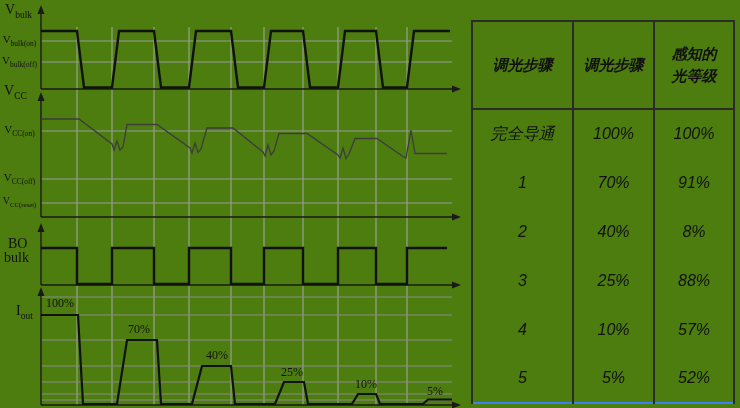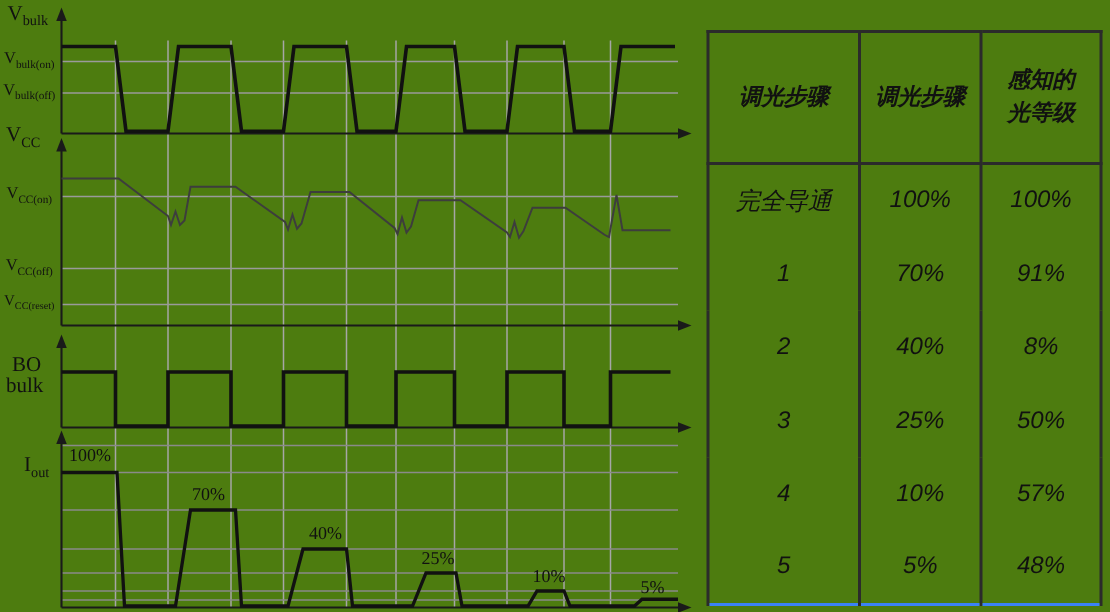--- a/index.html
+++ b/index.html
@@ -142,30 +142,30 @@
             <td>91%</td>
           </tr>
         <tr>
             <td>2</td>
             <td>40%</td>
             <td>8%</td>
           </tr>
         <tr>
             <td>3</td>
             <td>25%</td>
-            <td>50%</td>
+            <td>88%</td>
           </tr>
         <tr>
             <td>4</td>
             <td>10%</td>
             <td>57%</td>
           </tr>
         <tr>
             <td>5</td>
             <td>5%</td>
-            <td>48%</td>
+            <td>52%</td>
           </tr>
       </tbody>
     </table>
   </div>
 
 
 </div>
 
 </body></html>

